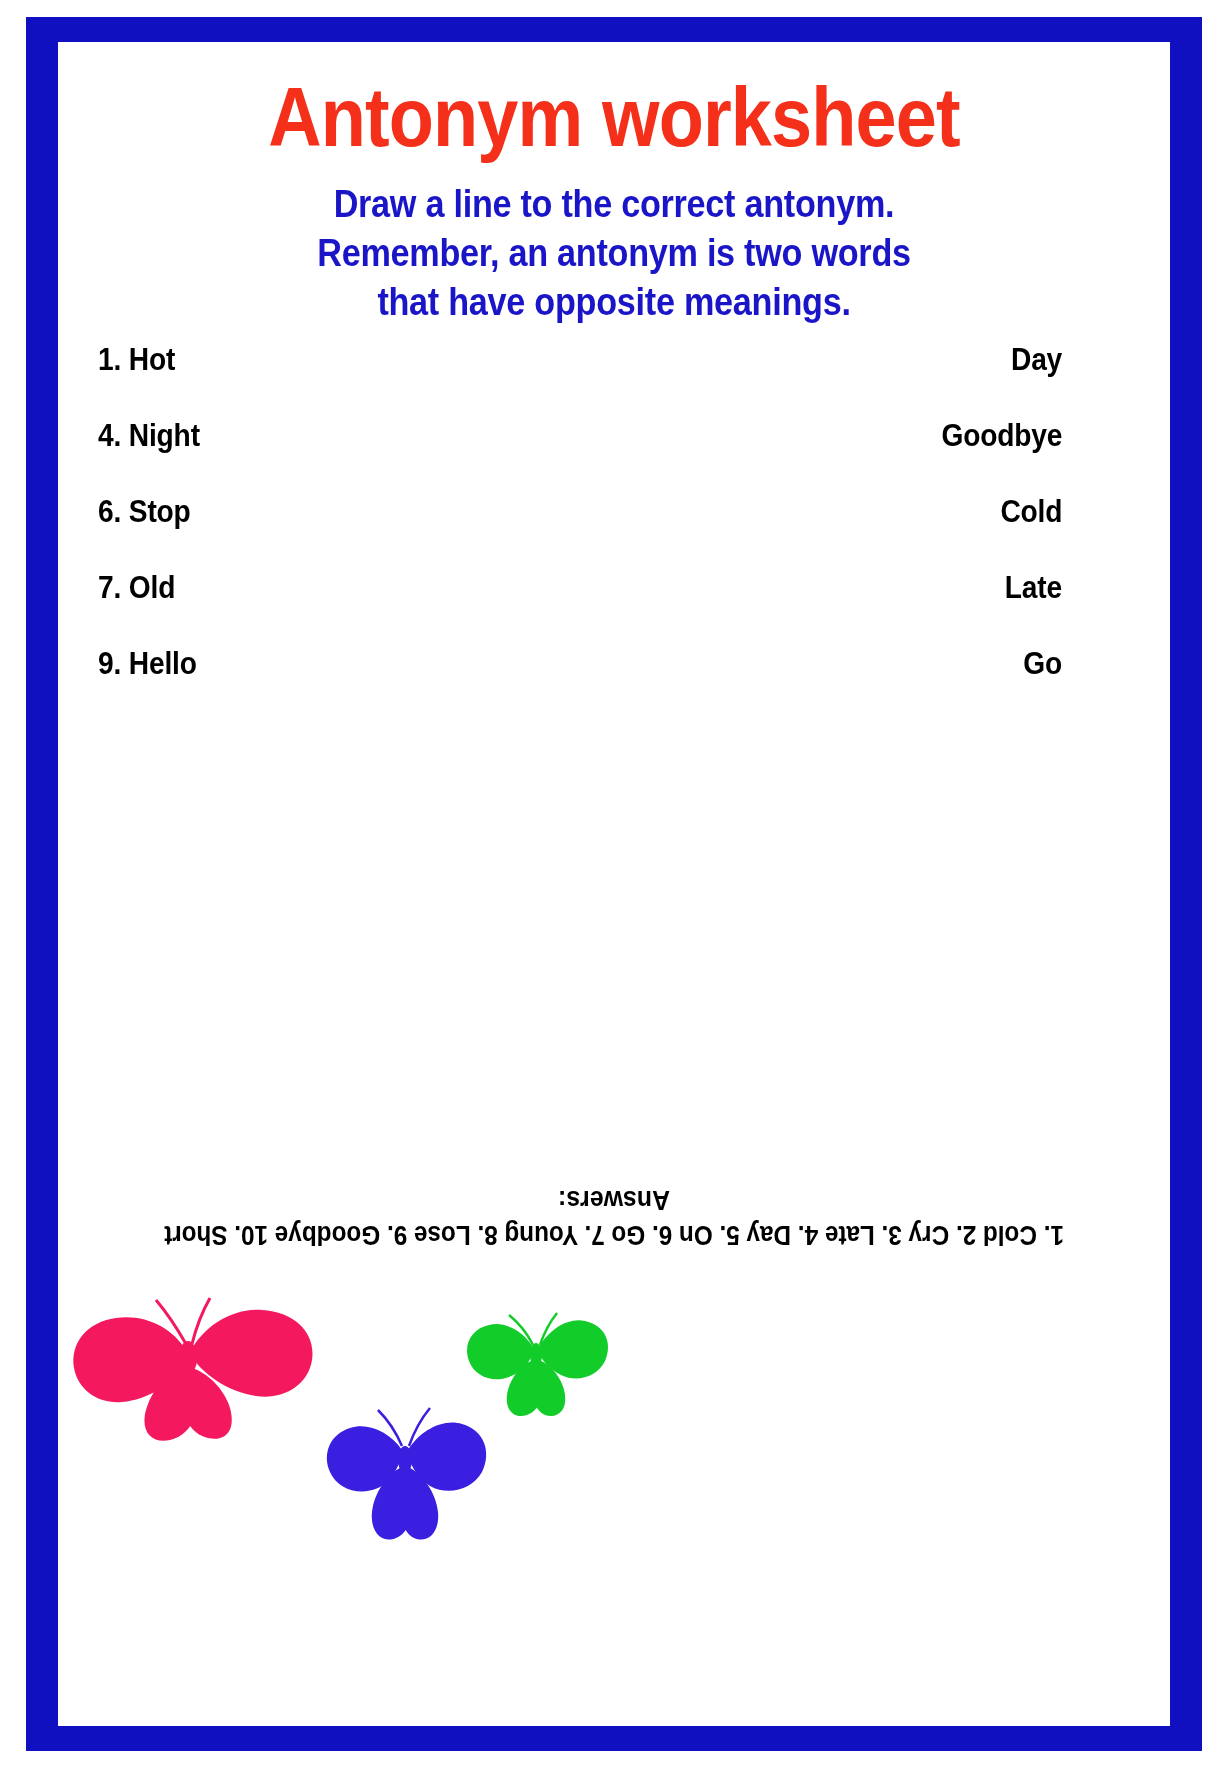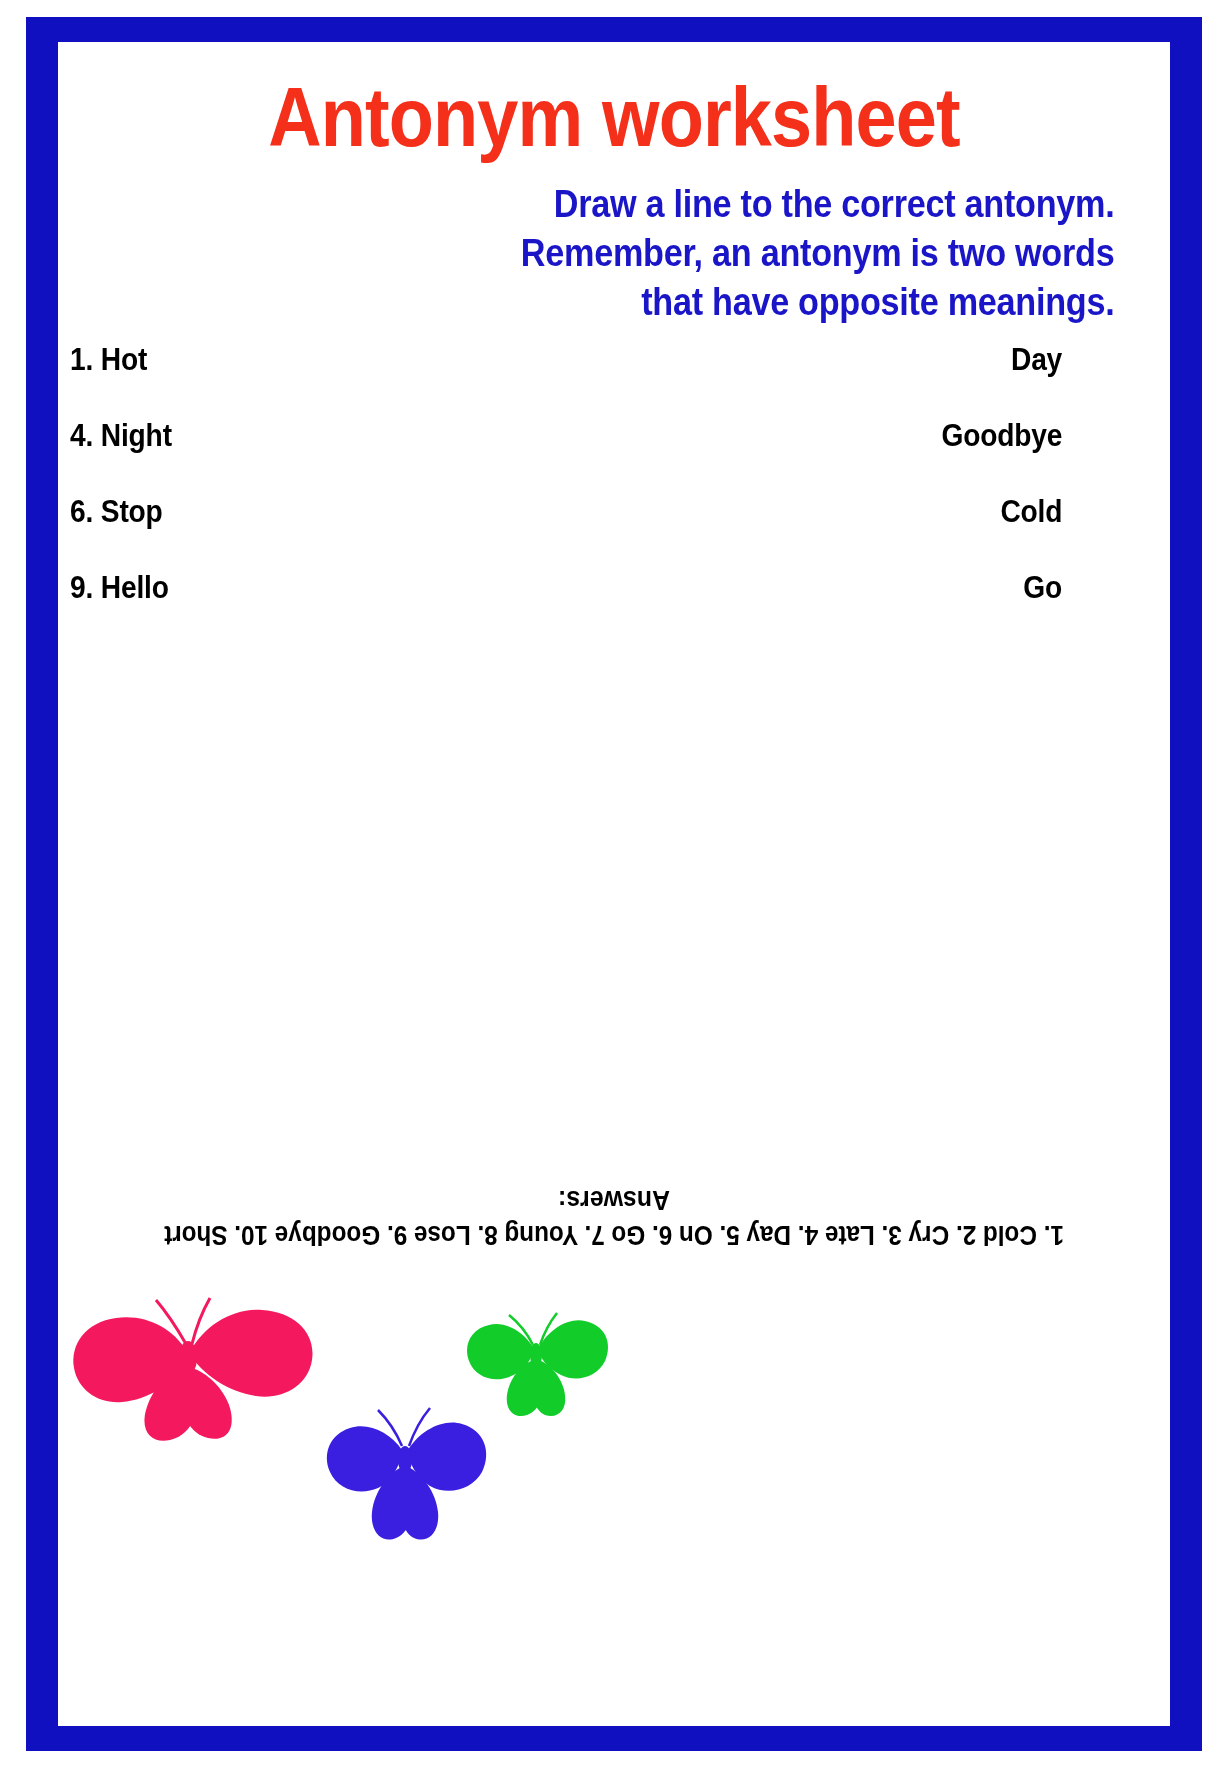--- a/index.html
+++ b/index.html
@@ -45,38 +45,39 @@
     font-size:84px;
     line-height:86px;
     letter-spacing:-1px;
     transform:scaleX(0.88);
     transform-origin:center center;
     white-space:nowrap;
   }
   .subtitle {
     position:absolute;
     top:138px; left:0; width:100%;
-    text-align:right;
+    text-align:center;
     color:#1a16c8;
     font-family:"Liberation Sans Narrow","Liberation Sans", sans-serif;
     font-weight:bold;
     font-size:38px;
     line-height:49px;
     letter-spacing:-0.3px;
   }
   .subtitle div { transform:scaleX(0.9); transform-origin:center center; white-space:nowrap; }
 
   
   .rows {
     position:absolute;
     top:300px; left:0; width:100%;
   }
   .row {
     position:relative;
     height:76px;
+    margin-left:28px;
   }
   .left-word, .right-word {
     position:absolute;
     top:0;
     color:#000000;
     font-family:"Liberation Sans Narrow","Liberation Sans", sans-serif;
     font-weight:bold;
     font-size:32px;
     line-height:34px;
     letter-spacing:-0.2px;
@@ -136,20 +137,24 @@
         <span class="left-word">1. Hot</span>
         <span class="right-word">Day</span>
       </div>
       <div class="row">
         <span class="left-word">4. Night</span>
         <span class="right-word">Goodbye</span>
       </div>
       <div class="row">
         <span class="left-word">6. Stop</span>
         <span class="right-word">Cold</span>
+      </div>
+      <div class="row">
+        <span class="left-word">7. Old</span>
+        <span class="right-word">Late</span>
       </div>
       <div class="row">
         <span class="left-word">9. Hello</span>
         <span class="right-word">Go</span>
       </div>
 
     </div>
 
     <div class="answers">
       <div class="ans-line">1. Cold 2. Cry 3. Late 4. Day 5. On 6. Go 7. Young 8. Lose 9. Goodbye 10. Short</div>

